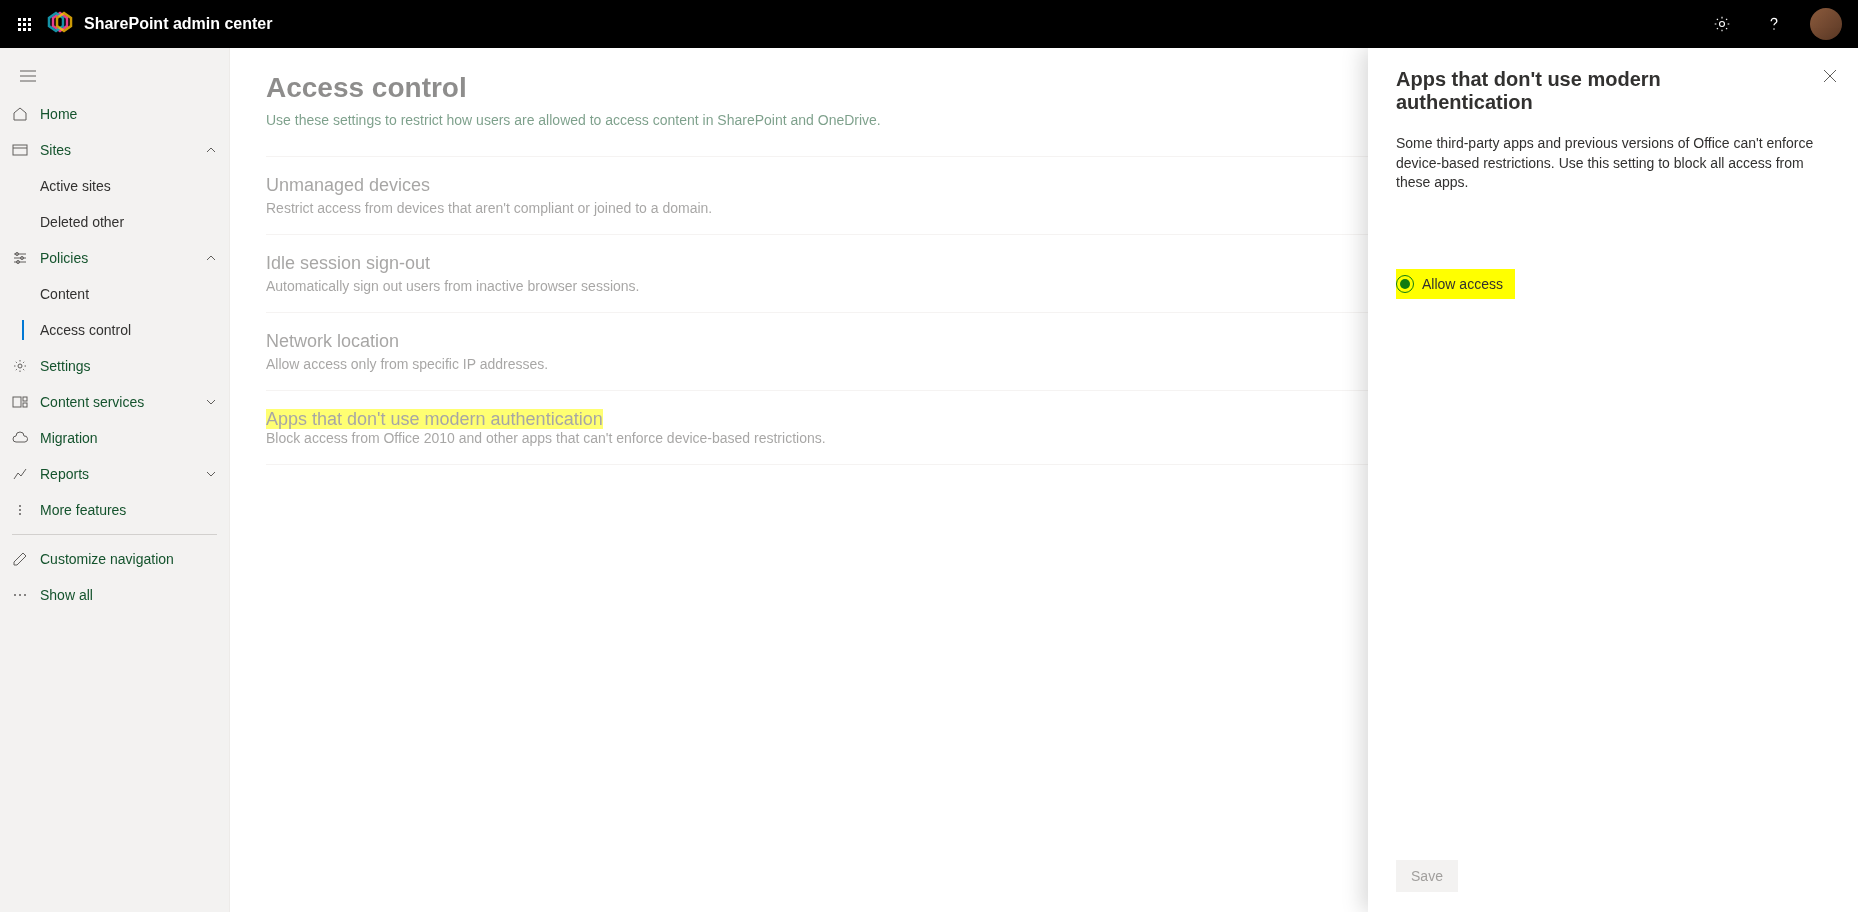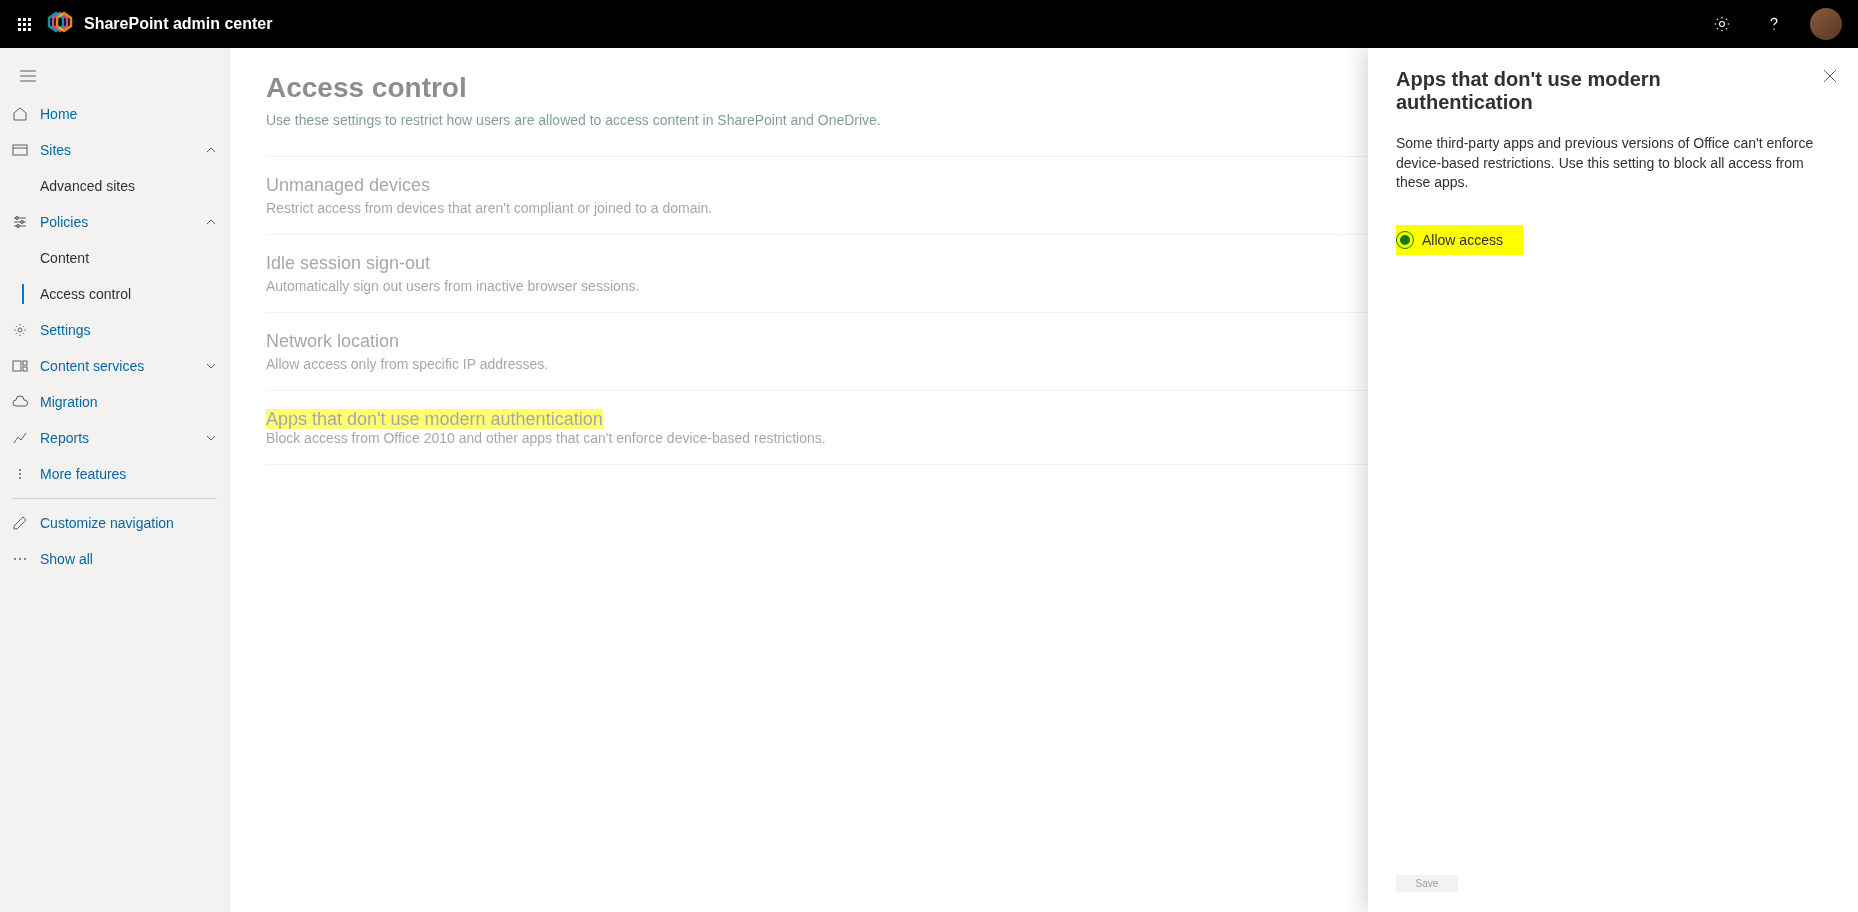--- a/index.html
+++ b/index.html
@@ -15,21 +15,21 @@
     .header-right { margin-left: auto; display: flex; align-items: center; gap: 4px; }
     .header-icon-btn { width: 48px; height: 48px; display: flex; align-items: center; justify-content: center; cursor: pointer; color: #fff; }
     .avatar { width: 32px; height: 32px; border-radius: 50%; background: linear-gradient(135deg, #8b5a3c, #5a3825); margin: 0 8px; cursor: pointer; }
 
     
     .main-wrap { display: flex; height: calc(100vh - 48px); position: relative; }
 
     
     .sidebar { width: 230px; background: #f3f2f1; border-right: 1px solid #edebe9; padding: 8px 0; overflow-y: auto; }
     .collapse-btn { width: 40px; height: 40px; display: flex; align-items: center; justify-content: center; cursor: pointer; margin-left: 8px; }
-    .nav-item { height: 36px; display: flex; align-items: center; padding: 0 12px 0 12px; cursor: pointer; color: #0369a1; font-size: 14px; gap: 12px; position: relative; }
+    .nav-item { height: 36px; display: flex; align-items: center; padding: 0 12px 0 12px; cursor: pointer; color: #14532d; font-size: 14px; gap: 12px; position: relative; }
     .nav-item .ico { width: 16px; height: 16px; display: flex; align-items: center; justify-content: center; flex-shrink: 0; color: #605e5c; }
     .nav-item .label { flex: 1; }
     .nav-item .chev { color: #605e5c; }
     .nav-sub { height: 36px; display: flex; align-items: center; padding-left: 40px; cursor: pointer; color: #323130; font-size: 14px; position: relative; }
     .nav-sub.active { font-weight: 400; }
     .nav-sub.active::before { content: ""; position: absolute; left: 22px; top: 8px; bottom: 8px; width: 2px; background: #0078d4; }
     .nav-divider { height: 1px; background: #d2d0ce; margin: 6px 12px; }
 
     
     .content { flex: 1; padding: 24px 36px; overflow-y: auto; opacity: 0.55; }
@@ -42,23 +42,23 @@
 
     
     .panel { position: absolute; top: 0; right: 0; bottom: 0; width: 490px; background: #fff; box-shadow: -6px 0 20px rgba(0,0,0,0.15); display: flex; flex-direction: column; padding: 20px 28px; }
     .panel-close { position: absolute; top: 12px; right: 12px; width: 32px; height: 32px; display: flex; align-items: center; justify-content: center; cursor: pointer; color: #605e5c; font-size: 16px; }
     .panel-title { font-size: 20px; font-weight: 700; margin-bottom: 20px; padding-right: 30px; }
     .panel-desc { font-size: 14px; color: #323130; margin-bottom: 32px; line-height: 1.4; }
     .radio-row { display: flex; align-items: center; gap: 8px; height: 30px; cursor: pointer; font-size: 14px; }
     .radio-outer { width: 18px; height: 18px; border: 1px solid #323130; border-radius: 50%; display: flex; align-items: center; justify-content: center; flex-shrink: 0; }
     .radio-outer.checked { border-color: #107c10; }
     .radio-inner { width: 10px; height: 10px; background: #107c10; border-radius: 50%; }
-    .radio-row-hl { background: #ffff00; padding-right: 20px; width: fit-content; }
+    .radio-row-hl { background: #ffff00; padding-right: 12px; width: fit-content; margin-top: 44px; }
     .panel-footer { margin-top: auto; padding-top: 16px; }
-    .save-btn { width: 62px; height: 17px; background: #f3f2f1; border: none; color: #a19f9d; font-size: 10px; cursor: default; }
+    .save-btn { width: 62px; height: 32px; background: #f3f2f1; border: none; color: #a19f9d; font-size: 14px; cursor: default; }
 
     svg { display: block; }
   </style>
 </head>
 <body>
 
 <div class="top-header">
   <div class="waffle">
     <div class="waffle-grid">
       <div class="waffle-dot"></div>
@@ -125,21 +125,24 @@
           </svg>
       </span>
       <span class="label">Sites</span>
       <span class="chev">
         <svg width="12" height="12" viewBox="0 0 12 12" fill="none" stroke="currentColor" stroke-width="1">
             <path d="M2 8l4-4 4 4"></path>
           </svg>
       </span>
     </div>
     <div class="nav-sub">
-        <span>Advanced sites</span>
+        <span>Active sites</span>
+      </div>
+    <div class="nav-sub">
+        <span>Deleted other</span>
       </div>
 
     <div class="nav-item">
       <span class="ico">
         <svg width="16" height="16" viewBox="0 0 16 16" fill="none" stroke="currentColor">
             <line x1="2" y1="4" x2="14" y2="4"></line>
             <line x1="2" y1="8" x2="14" y2="8"></line>
             <line x1="2" y1="12" x2="14" y2="12"></line>
             <circle cx="5" cy="4" r="1.5"></circle>
             <circle cx="10" cy="8" r="1.5"></circle>

